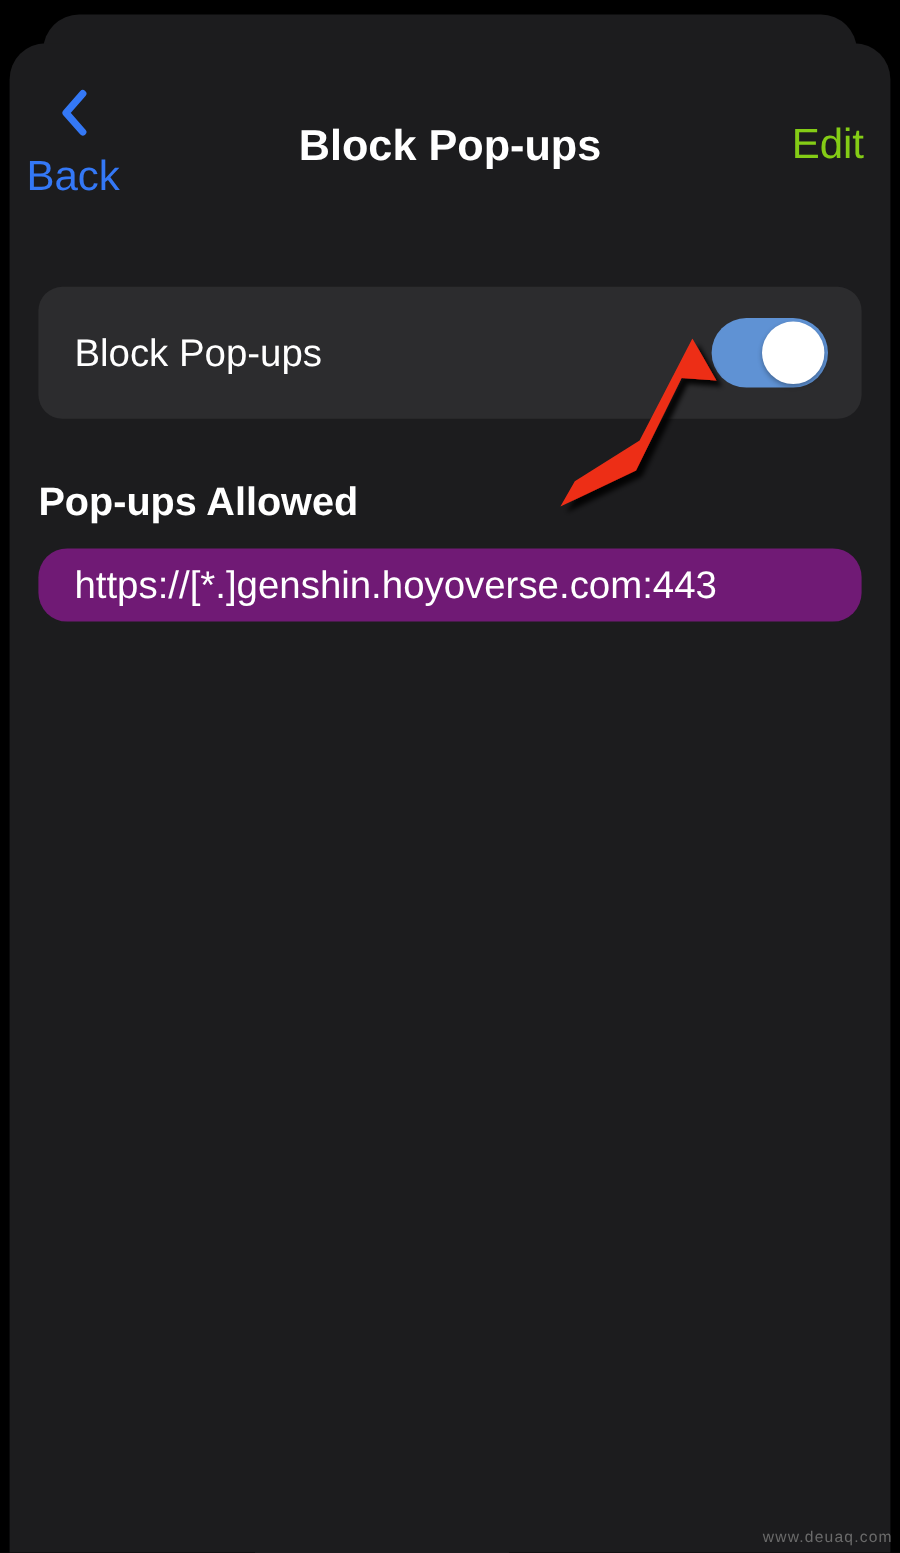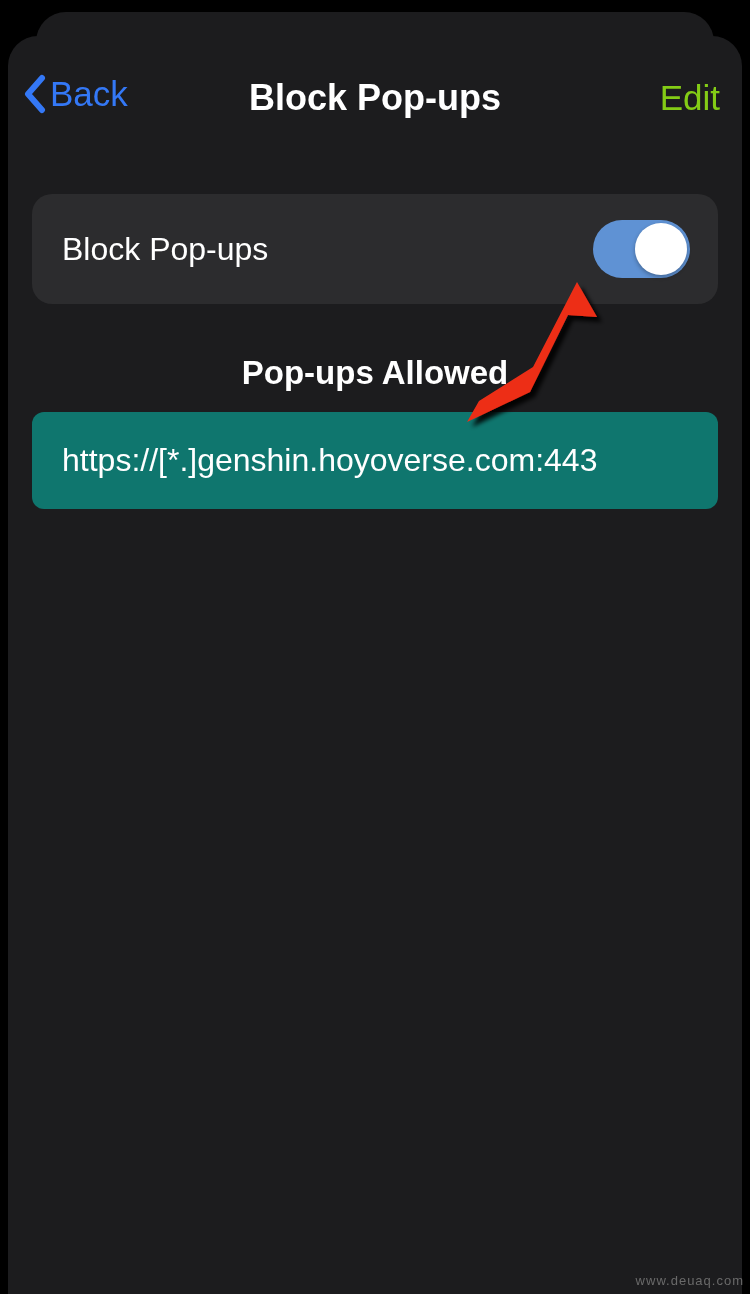--- a/index.html
+++ b/index.html
@@ -38,28 +38,29 @@
     }
     .nav-bar {
       display: flex;
       align-items: center;
       justify-content: space-between;
       padding: 38px 22px 20px 14px;
       position: relative;
     }
     .back-button {
       display: flex;
-      align-items: flex-start;
+      align-items: center;
       gap: 4px;
       color: #3478f6;
       font-size: 35px;
       font-weight: 400;
       background: none;
       border: none;
       cursor: pointer;
+      flex-direction: column;
     }
     .chevron-left {
       display: inline-block;
     }
     .nav-title {
       position: absolute;
       left: 50%;
       transform: translateX(-50%);
       color: #ffffff;
       font-size: 36px;
@@ -110,26 +111,25 @@
       position: absolute;
       top: 3px;
       right: 3px;
       box-shadow: 0 2px 4px rgba(0,0,0,0.3);
     }
     .section-header {
       color: #ffffff;
       font-size: 33px;
       font-weight: 700;
       margin: 50px 24px 20px 24px;
-      text-align: center;
     }
     .list-cell {
-      background: #0f766e;
-      border-radius: 12px;
-      padding: 30px 30px;
+      background: #701a75;
+      border-radius: 24px;
+      padding: 12px 30px;
       margin: 0 24px;
     }
     .list-cell-text {
       color: #ffffff;
       font-size: 32px;
       font-weight: 400;
     }
     .arrow-annotation {
       position: absolute;
       top: 282px;

